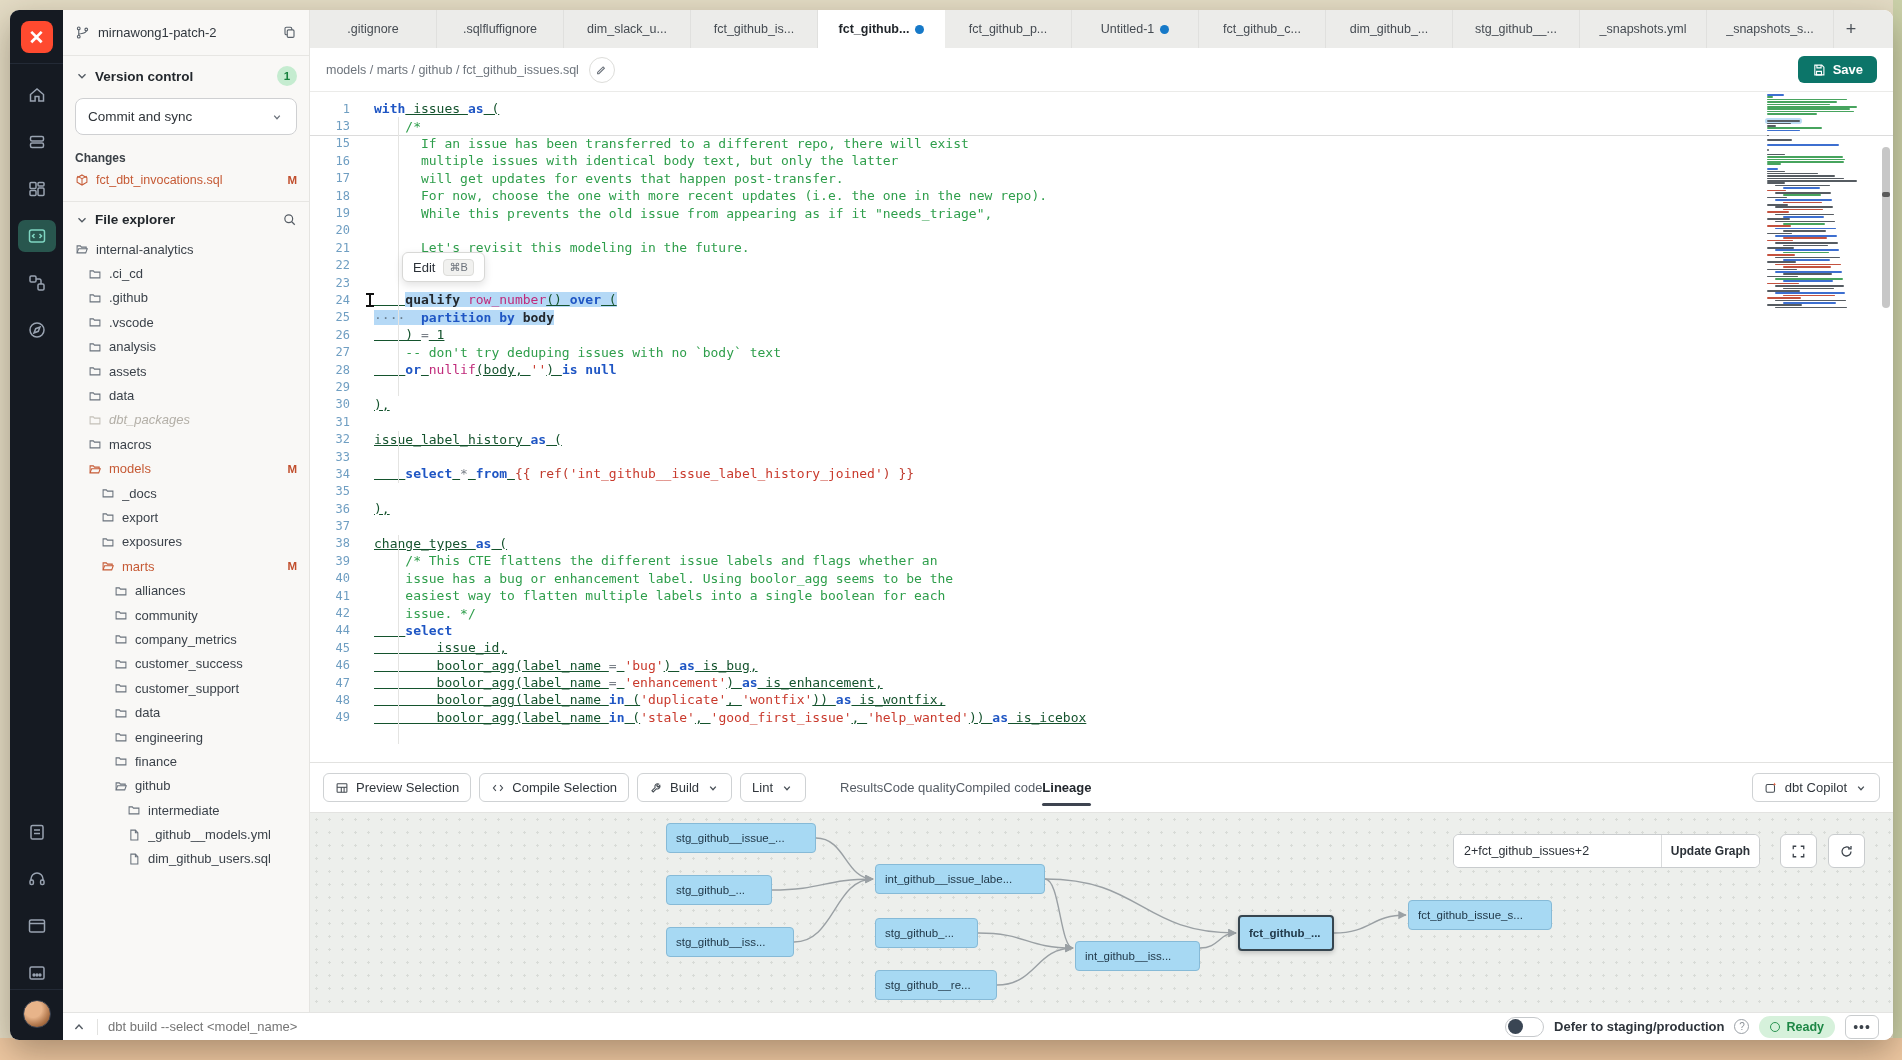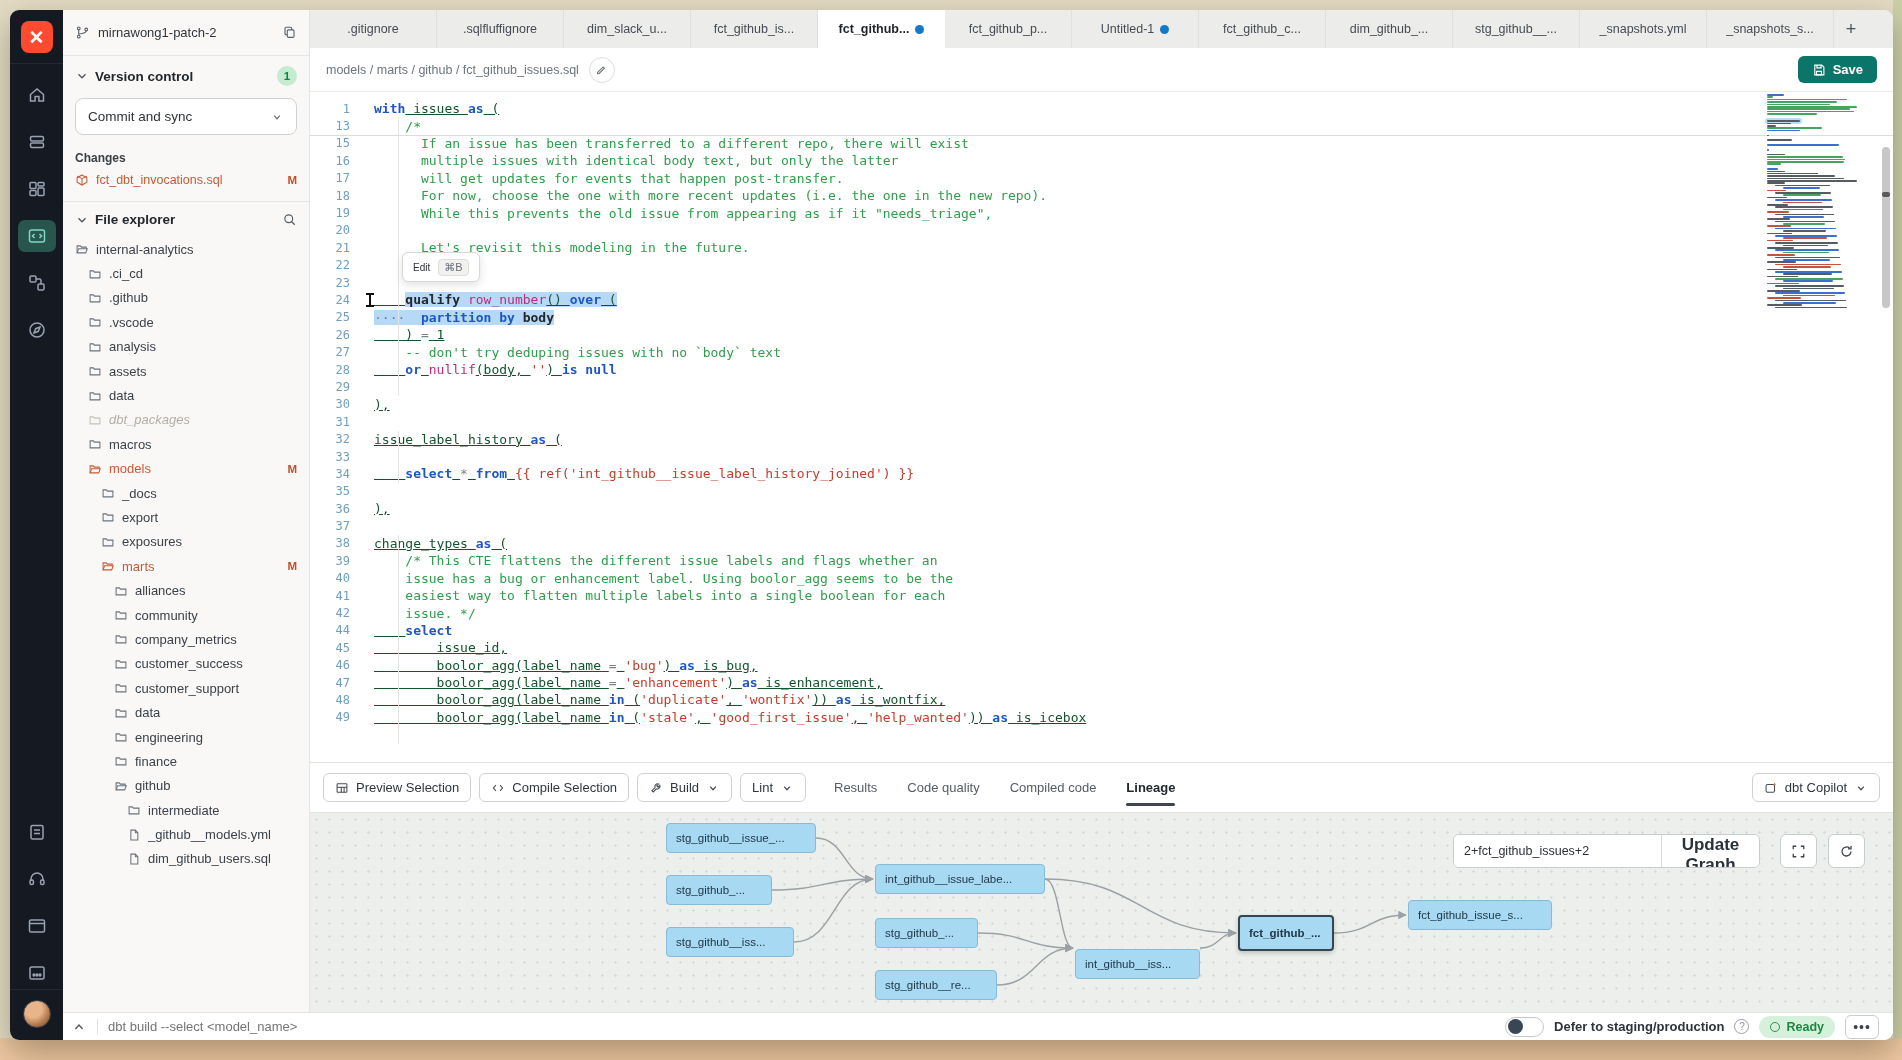--- a/index.html
+++ b/index.html
@@ -77,54 +77,54 @@
   .row.fold { box-shadow:0 1px 0 #dcdcdc; }
   .ln { width:40px; text-align:right; color:#6f9ec2; font-size:12px; flex:0 0 40px; }
   .code { padding-left:24px; white-space:pre; color:#33383d; }
   .sk { color:#1f56c4; font-weight:700; } .sc { color:#2e9e4b; } .ss { color:#c9392c; }
   .sf { color:#c02a7a; } .sj { color:#bf3a2d; } .sd { color:#14532d;text-decoration:underline; } .so { color:#7a8088; }
   .sb { color:#23272c; font-weight:700; } .sws { color:#6b7f90; }
   .sel { background:#b5d9f6; }
   .guide { position:absolute; width:1px; background:#e4e4e2; left:88px; }
   .tooltip { position:absolute; left:92px; top:160px; height:30px; background:#fff; border:1px solid #d8d8d6; border-radius:6px;
              box-shadow:0 3px 8px rgba(0,0,0,.12); display:flex; align-items:center; gap:8px; padding:0 10px; z-index:5; }
-  .tooltip .tl { font-size:10px; color:#2b3138; }
+  .tooltip .tl { font-size:13px; color:#2b3138; }
   .tooltip kbd { font-size:11px; color:#6a717a; background:#f1f1ef; border:1px solid #ddddda; border-radius:4px; padding:1px 5px;
                  font-family:inherit; }
   .ibeam { position:absolute; left:59px; top:201px; width:2px; height:14px; background:#111; z-index:6; }
   .ibeam::before,.ibeam::after { content:""; position:absolute; left:-3px; width:8px; height:2px; background:#111; }
   .ibeam::after { bottom:0; }
   .minimap { position:absolute; right:33px; top:2px; width:93px; height:222px; }
   .mrow { height:1.6px; margin-bottom:0.8px; border-radius:1px; }
   .vscroll { position:absolute; right:2px; top:0; width:10px; height:100%; }
   .vthumb { position:absolute; top:55px; height:161px; width:8px; left:1px; background:#c7c7c7; border-radius:4px; }
   .vmark { position:absolute; top:100px; height:5px; width:8px; left:1px; background:#5a5a5a; border-radius:2px; }
 
   
   .toolbar { height:50px; flex:0 0 50px; border-top:1px solid #e2e2e0; display:flex; align-items:center; padding:0 13px; gap:8px; background:#fff; }
   .tbtn { height:29px; border:1px solid #cfd2d4; border-radius:6px; background:#fff; display:flex; align-items:center; gap:7px;
           padding:0 11px; font-size:13px; color:#30363c; cursor:pointer; font-family:inherit; }
   .tbtn svg { width:14px; height:14px; color:#454c53; }
-  .ttabs { display:flex; gap:30px; margin-left:20px; height:100%; align-items:center; }
+  .ttabs { display:flex; margin-left:26px; height:100%; align-items:center; }
   .ttab { font-size:13px; color:#555c64; cursor:pointer; height:100%; display:flex; align-items:center; position:relative; }
   .ttab.active { color:#23282e; font-weight:700; }
   .ttab.active::after { content:""; position:absolute; left:0; right:0; bottom:6px; height:3px; background:#3e4450; border-radius:2px; }
   .copilot { margin-left:auto; }
 
   
   .lineage { flex:1; position:relative; background:#edefec; border-top:1px solid #e3e3e1;
              background-image:radial-gradient(#d8dbd7 1px, transparent 1.2px); background-size:13px 13px; overflow:hidden; }
   .lineage svg.edges { position:absolute; inset:0; }
   .node { position:absolute; background:#a7d9f3; border:1px solid #86bad7; border-radius:4px; display:flex; align-items:center;
           padding:0 9px; font-size:11.5px; color:#21394a; cursor:pointer; white-space:nowrap; overflow:hidden; }
   .node.selected { border:2px solid #36454f; box-shadow:0 2px 5px rgba(0,0,0,.2); font-weight:700; }
   .lin-controls { position:absolute; top:21px; right:133px; height:34px; display:flex; background:#fff; border:1px solid #c9ccce;
                   border-radius:6px; overflow:hidden; }
   .lin-input { width:207px; border:none; outline:none; padding:0 10px; font-size:12.5px; color:#2b3138; font-family:inherit; }
-  .lin-update { width:98px; border:none; border-left:1px solid #d9dbdc; background:#fff; font-size:17px; font-weight:700;
+  .lin-update { width:98px; border:none; border-left:1px solid #d9dbdc; background:#fff; font-size:12px; font-weight:700;
                 color:#2b3138; cursor:pointer; font-family:inherit; }
   .sqbtn { position:absolute; top:21px; width:37px; height:34px; background:#fff; border:1px solid #c9ccce; border-radius:6px;
            display:flex; align-items:center; justify-content:center; color:#3c434b; cursor:pointer; }
   .sqbtn svg { width:15px; height:15px; }
 
   
   .statusbar { position:absolute; left:53px; right:0; bottom:0; height:28px; background:#fff; border-top:1px solid #e4e4e2;
                display:flex; align-items:center; padding:0 14px 0 8px; gap:10px; z-index:10; }
   .caret { color:#555c64; width:16px; height:16px; cursor:pointer; }
   .vdiv { width:1px; height:16px; background:#e2e2e0; }
@@ -839,21 +839,21 @@
             <path d="M16 10a6 6 0 1 1-1.8-4.3"></path>
             <path d="M16 2.5v4h-4"></path>
           </svg>
       </div>
     <div class="node" style="left: 356px; top: 10px; width: 150px; height: 30px;">stg_github__issue_...</div>
         <div class="node" style="left: 356px; top: 62px; width: 106px; height: 30px;">stg_github_...</div>
         <div class="node" style="left: 356px; top: 114px; width: 128px; height: 30px;">stg_github__iss...</div>
         <div class="node" style="left: 565px; top: 51px; width: 170px; height: 30px;">int_github__issue_labe...</div>
         <div class="node" style="left: 565px; top: 105px; width: 103px; height: 30px;">stg_github_...</div>
         <div class="node" style="left: 565px; top: 157px; width: 122px; height: 30px;">stg_github__re...</div>
-        <div class="node" style="left: 765px; top: 136px; width: 125px; height: 30px;">int_github__iss...</div>
+        <div class="node" style="left: 765px; top: 128px; width: 125px; height: 30px;">int_github__iss...</div>
         <div class="node selected" style="left: 928px; top: 102px; width: 96px; height: 36px;">fct_github_...</div>
         <div class="node" style="left: 1098px; top: 87px; width: 144px; height: 30px;">fct_github_issue_s...</div>
       </div>
   </section>
 
   <div class="statusbar">
     <svg class="caret" viewBox="0 0 20 20" fill="none" stroke="currentColor" stroke-width="1.8">
         <polyline points="5.5,12.5 10,7.5 14.5,12.5"></polyline>
       </svg>
     <div class="vdiv"></div>

